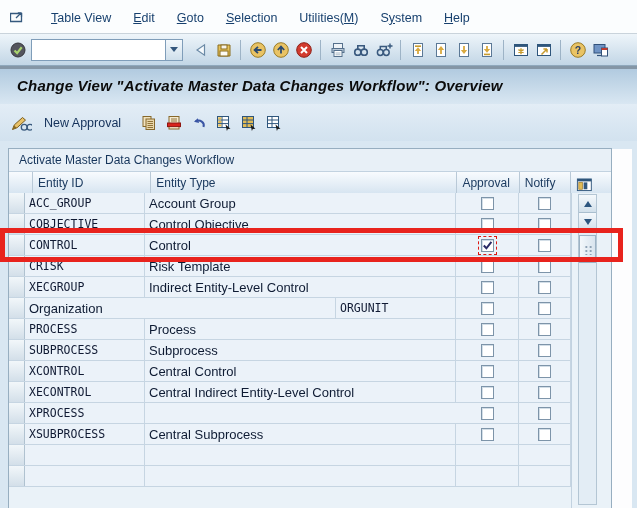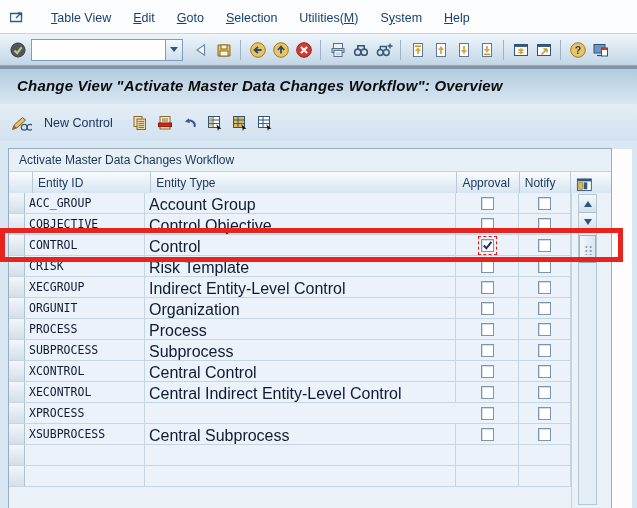--- a/index.html
+++ b/index.html
@@ -49,21 +49,21 @@
   .colhdr{display:flex;height:22px;background:linear-gradient(#f8fbfe,#d7e5f1);border-bottom:1px solid #a9bccb;box-sizing:border-box;}
   .colhdr .hcell{box-sizing:border-box;font-size:12px;color:#1c3b60;padding:4px 18px 0 5px;
                  border-right:1px solid #b9c9d7;overflow:hidden;white-space:nowrap;}
   .cfgcell{box-sizing:border-box;display:flex;align-items:center;justify-content:center;border-right:none !important;}
 
   .rowswrap{position:absolute;top:44px;left:0;width:562px;bottom:0;overflow:hidden;}
   .trow{display:flex;height:21px;border-bottom:1px solid #c6d5e2;box-sizing:border-box;background:#ebf2f9;}
   .cell{box-sizing:border-box;border-right:1px solid #c6d5e2;overflow:hidden;white-space:nowrap;}
   .sel{background:linear-gradient(#f2f7fa,#d3dfe9);border-right:1px solid #b0c2d0;}
   .cid{font-family:"DejaVu Sans Mono",monospace;font-size:11.5px;color:#101a33;padding:3px 0 0 4px;}
-  .ctype{font-size:16px;color:#0e1b33;padding:3px 0 0 4px;}
+  .ctype{font-size:13px;color:#0e1b33;padding:3px 0 0 4px;}
   .ccb{display:flex;align-items:center;justify-content:center;}
   .cb{width:13px;height:13px;background:#fff;border:1px solid #7d94a9;box-shadow:inset 1px 1px 0 #d3dee7;
       display:flex;align-items:center;justify-content:center;box-sizing:border-box;}
   .cb.focused{outline:1px dashed #dd1812;outline-offset:2px;}
 
   
   .scrollcol{position:absolute;top:44px;right:0;width:40px;bottom:0;background:#eaf2f8;border-left:1px solid #c2d2e0;box-sizing:border-box;}
   .vscroll{position:absolute;left:6px;top:1px;width:19px;bottom:3px;background:#e3edf5;border:1px solid #b4c6d4;box-sizing:border-box;}
   .sb{height:17px;background:linear-gradient(#f5f9fc,#d2e0eb);border-bottom:1px solid #a9bece;
       display:flex;align-items:center;justify-content:center;}
@@ -231,21 +231,21 @@
   <div class="apptoolbar" id="apptoolbar">
       <div class="app-btn">
         <svg width="22" height="18" viewBox="0 0 22 18">
           <path d="M2.5 15.5l1.8-4.6 8.2-7.4 3 2.6-8.4 7.6z" fill="#e8c168" stroke="#7a5c1c"></path>
           <path d="M2.5 15.5l1.6-4.1 2.6 2.3z" fill="#8a6a22"></path>
           <circle cx="14.2" cy="13.2" r="2.9" fill="none" stroke="#3a5a7e" stroke-width="1.3"></circle>
           <circle cx="20" cy="13.2" r="2.9" fill="none" stroke="#3a5a7e" stroke-width="1.3"></circle>
           <path d="M17.1 13.2h0" stroke="#3a5a7e"></path>
         </svg>
       </div>
-      <button class="text-btn">New Control</button>
+      <button class="text-btn">New Approval</button>
       <div class="app-btn">
         <svg width="18" height="18" viewBox="0 0 18 18">
           <rect x="3" y="2.5" width="8" height="10" fill="#f0e3c0" stroke="#87682a"></rect>
           <rect x="6" y="5" width="8.5" height="10.5" fill="#e9d7aa" stroke="#87682a"></rect>
           <path d="M7.5 7.5h5.5M7.5 9.5h5.5M7.5 11.5h5.5M7.5 13.5h5.5" stroke="#87682a" stroke-width=".9"></path>
         </svg>
       </div>
       <div class="app-btn">
         <svg width="18" height="18" viewBox="0 0 18 18">
           <rect x="4" y="2.5" width="10" height="12.5" fill="#f4ead0" stroke="#87682a"></rect>
@@ -358,22 +358,22 @@
             <div class="cell ctype" style="width: 311px;">Indirect Entity-Level Control</div>
             <div class="cell ccb" style="width: 63px;">
               <span class="cb"></span>
             </div>
             <div class="cell ccb" style="width: 52px;">
               <span class="cb"></span>
             </div>
           </div>
           <div class="trow">
             <div class="cell sel" style="width: 16px;"></div>
+            <div class="cell ctype" style="width: 311px;">Organization</div>
             <div class="cell cid" style="width: 120px;">ORGUNIT</div>
-            <div class="cell ctype" style="width: 311px;">Organization</div>
             <div class="cell ccb" style="width: 63px;">
               <span class="cb"></span>
             </div>
             <div class="cell ccb" style="width: 52px;">
               <span class="cb"></span>
             </div>
           </div>
           <div class="trow">
             <div class="cell sel" style="width: 16px;"></div>
             <div class="cell cid" style="width: 120px;">PROCESS</div>

